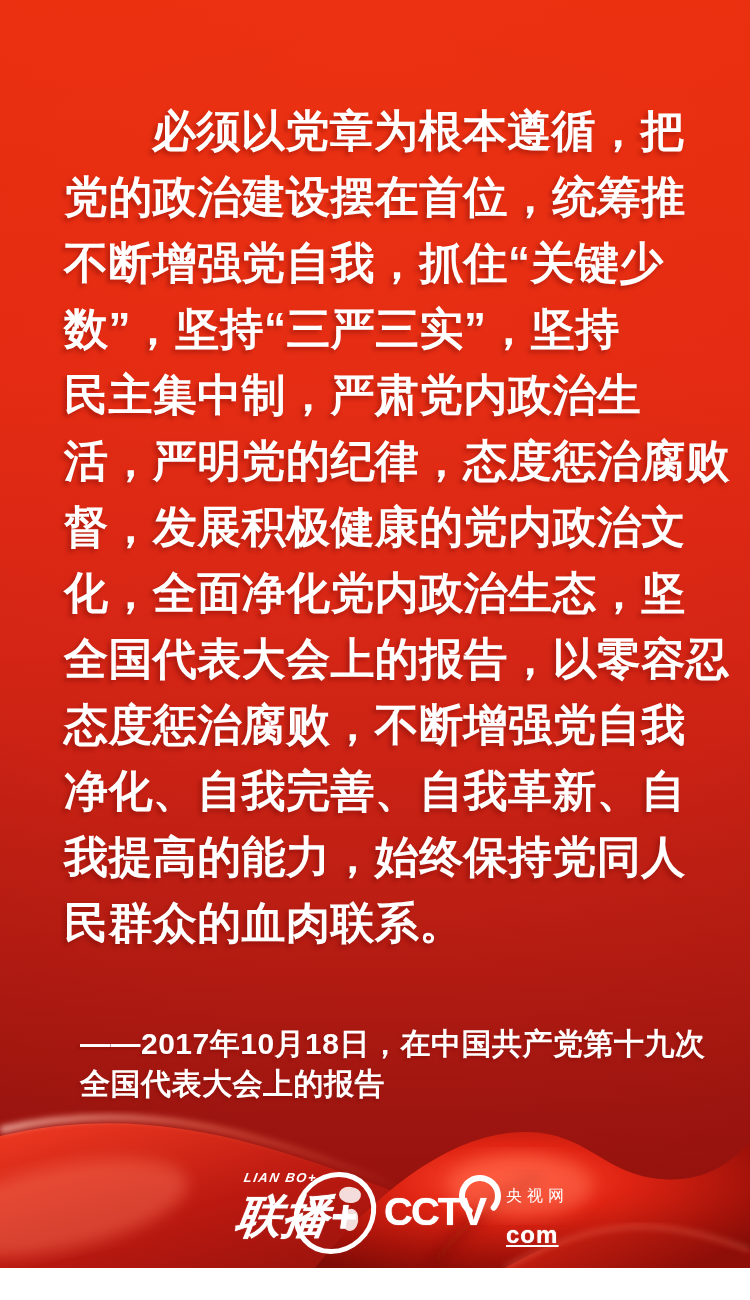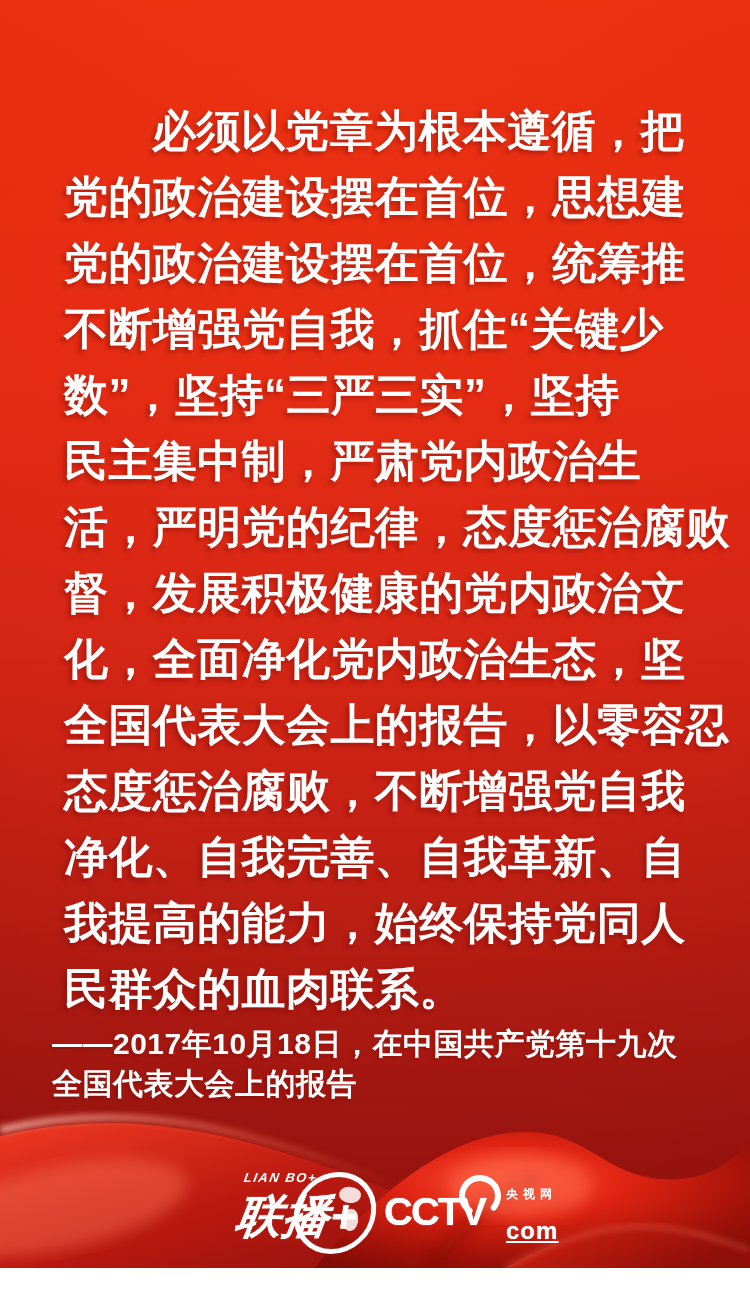--- a/index.html
+++ b/index.html
@@ -28,21 +28,21 @@
     position: absolute; left: 64px; top: 98px; width: 628px;
     color: #ffffff;
     font-size: 44px; font-weight: bold;
     line-height: 66px; letter-spacing: 0.4px;
     text-shadow: -3px 3px 4px rgba(110,8,4,0.40);
   }
   .quote-line { white-space: nowrap; }
   .quote-line.indent { padding-left: 88px; }
 
   .attribution {
-    position: absolute; left: 52px; top: 1024px; width: 650px;
+    position: absolute; left: 80px; top: 1024px; width: 650px;
     color: #ffffff;
     font-size: 30px; font-weight: bold;
     line-height: 40px; letter-spacing: 0.5px;
     text-shadow: -2px 2px 3px rgba(110,8,4,0.35);
   }
   .attribution-line { white-space: nowrap; }
 
   
   .silk { position: absolute; left: 0; bottom: 0; width: 750px; height: 250px; }
 
@@ -82,21 +82,21 @@
   }
   .cctv-wordmark {
     position: absolute; left: 0; top: 12px;
     font-weight: 900; font-size: 40px; letter-spacing: -2px;
     transform: scaleY(0.95);
     text-shadow: 0 0 1px #fff;
   }
   .cctv-arc { position: absolute; left: 72px; top: -6px; width: 48px; height: 48px; }
   .cctv-right { position: absolute; left: 122px; top: 8px; }
   .cctv-cn {
-    display: block; font-size: 12px; font-weight: bold;
+    display: block; font-size: 16px; font-weight: normal;
     letter-spacing: 5px; white-space: nowrap;
   }
   .cctv-com {
     display: block; font-size: 24px; font-weight: bold;
     letter-spacing: 1px; line-height: 28px; margin-top: 14px;
     text-shadow: 0 0 1px #fff;
     text-decoration: underline;
   }
 </style>
 </head>
@@ -142,21 +142,20 @@
     <path d="M315,250 C380,170 455,112 530,114 C585,116 602,152 652,160 C700,167 728,148 750,124 L750,250 Z" fill="url(#moundGrad)"></path>
     <path d="M430,250 C470,200 500,170 540,160" fill="none" stroke="#6f0a06" stroke-width="10" opacity="0.5" filter="url(#blur8)"></path>
     <ellipse cx="520" cy="168" rx="72" ry="32" fill="#ff6a4d" opacity="0.55" filter="url(#blur8)"></ellipse>
 
     <path d="M505,250 C600,196 665,200 750,232 L750,250 Z" fill="url(#frontGrad)"></path>
     <path d="M505,250 C600,196 665,200 750,232" fill="none" stroke="#ff8066" stroke-width="3" opacity="0.5" filter="url(#blur3)"></path>
   </svg>
 
   <div class="quote">
     <div class="quote-line indent">必须以党章为根本遵循，把</div>
-    <div class="quote-line">党的政治建设摆在首位，思想建</div>
     <div class="quote-line">党的政治建设摆在首位，统筹推</div>
     <div class="quote-line">不断增强党自我，抓住“关键少</div>
     <div class="quote-line">数”，坚持“三严三实”，坚持</div>
     <div class="quote-line">民主集中制，严肃党内政治生</div>
     <div class="quote-line">活，严明党的纪律，态度惩治腐败</div>
     <div class="quote-line">督，发展积极健康的党内政治文</div>
     <div class="quote-line">化，全面净化党内政治生态，坚</div>
     <div class="quote-line">全国代表大会上的报告，以零容忍</div>
     <div class="quote-line">态度惩治腐败，不断增强党自我</div>
     <div class="quote-line">净化、自我完善、自我革新、自</div>

